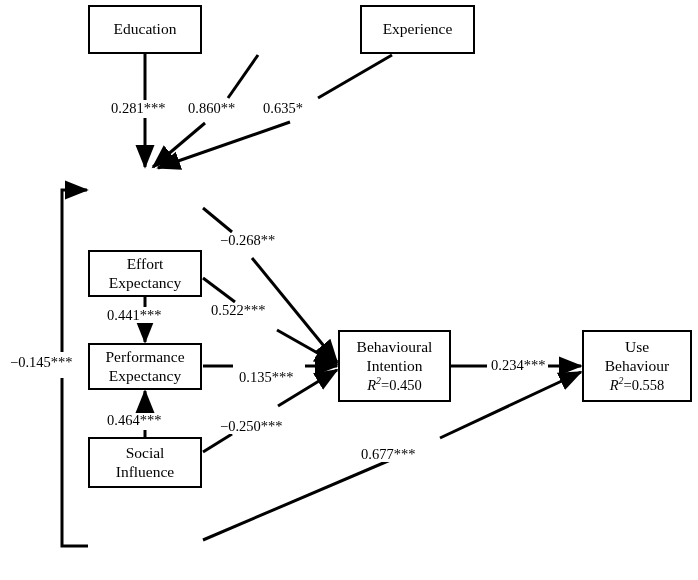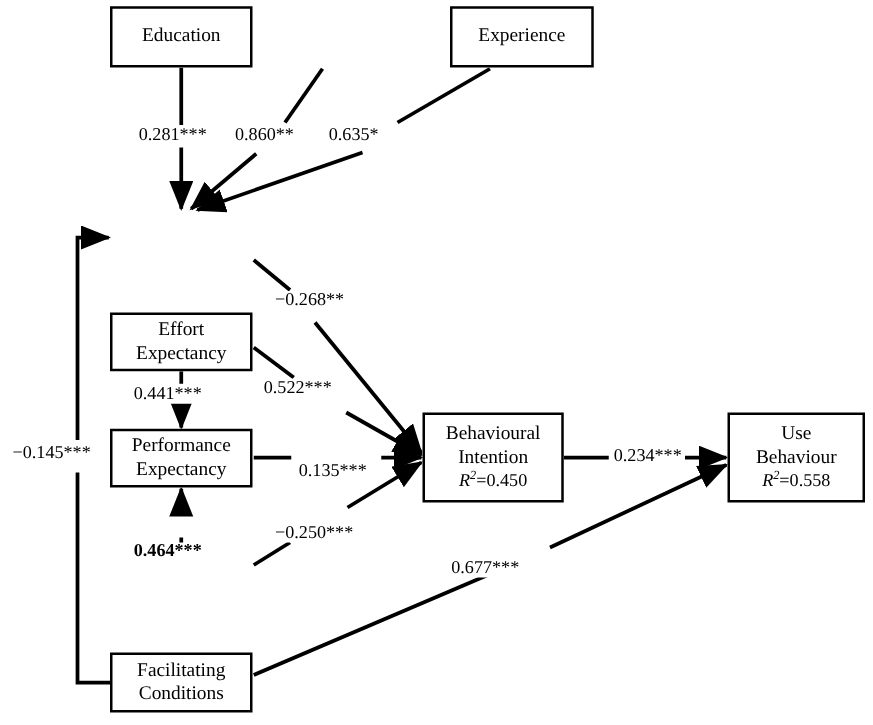--- a/index.html
+++ b/index.html
@@ -127,25 +127,25 @@
   <div class="node-box" style="left:88px; top:250px; width:114px; height:47px;">
     <span class="node-line">Effort</span>
     <span class="node-line">Expectancy</span>
   </div>
 
   <div class="node-box" style="left:88px; top:343px; width:114px; height:47px;">
     <span class="node-line">Performance</span>
     <span class="node-line">Expectancy</span>
   </div>
 
+  <div class="node-box" style="left:88px; top:437px; width:114px; height:51px;">
+    <span class="node-line">Social</span>
+    <span class="node-line">Influence</span>
+  </div>
 
-  <div class="node-box" style="left:88px; top:522px; width:114px; height:48px;">
-    <span class="node-line">Facilitating</span>
-    <span class="node-line">Conditions</span>
-  </div>
 
   <div class="node-box" style="left:338px; top:330px; width:113px; height:72px;">
     <span class="node-line">Behavioural</span>
     <span class="node-line">Intention</span>
     <span class="r2-line"><i>R</i><sup>2</sup><span>=</span><span>0.450</span></span>
   </div>
 
   <div class="node-box" style="left:582px; top:330px; width:110px; height:72px;">
     <span class="node-line">Use</span>
     <span class="node-line">Behaviour</span>
@@ -159,21 +159,21 @@
   <div class="path-label" style="left:260px; top:101px;">0.635*</div>
 
   <div class="path-label" style="left:217px; top:233px;">−0.268**</div>
 
   <div class="path-label" style="left:104px; top:308px;">0.441***</div>
 
   <div class="path-label" style="left:208px; top:303px;">0.522***</div>
 
   <div class="path-label" style="left:236px; top:370px;">0.135***</div>
 
-  <div class="path-label" style="left:104px; top:434px;font-weight:bold;">0.464***</div>
+  <div class="path-label" style="left:104px; top:413px;">0.464***</div>
 
   <div class="path-label" style="left:217px; top:419px;">−0.250***</div>
 
   <div class="path-label" style="left:7px; top:355px;">−0.145***</div>
 
   <div class="path-label" style="left:358px; top:447px;">0.677***</div>
 
   <div class="path-label" style="left:488px; top:358px;">0.234***</div>
 
 </div>

